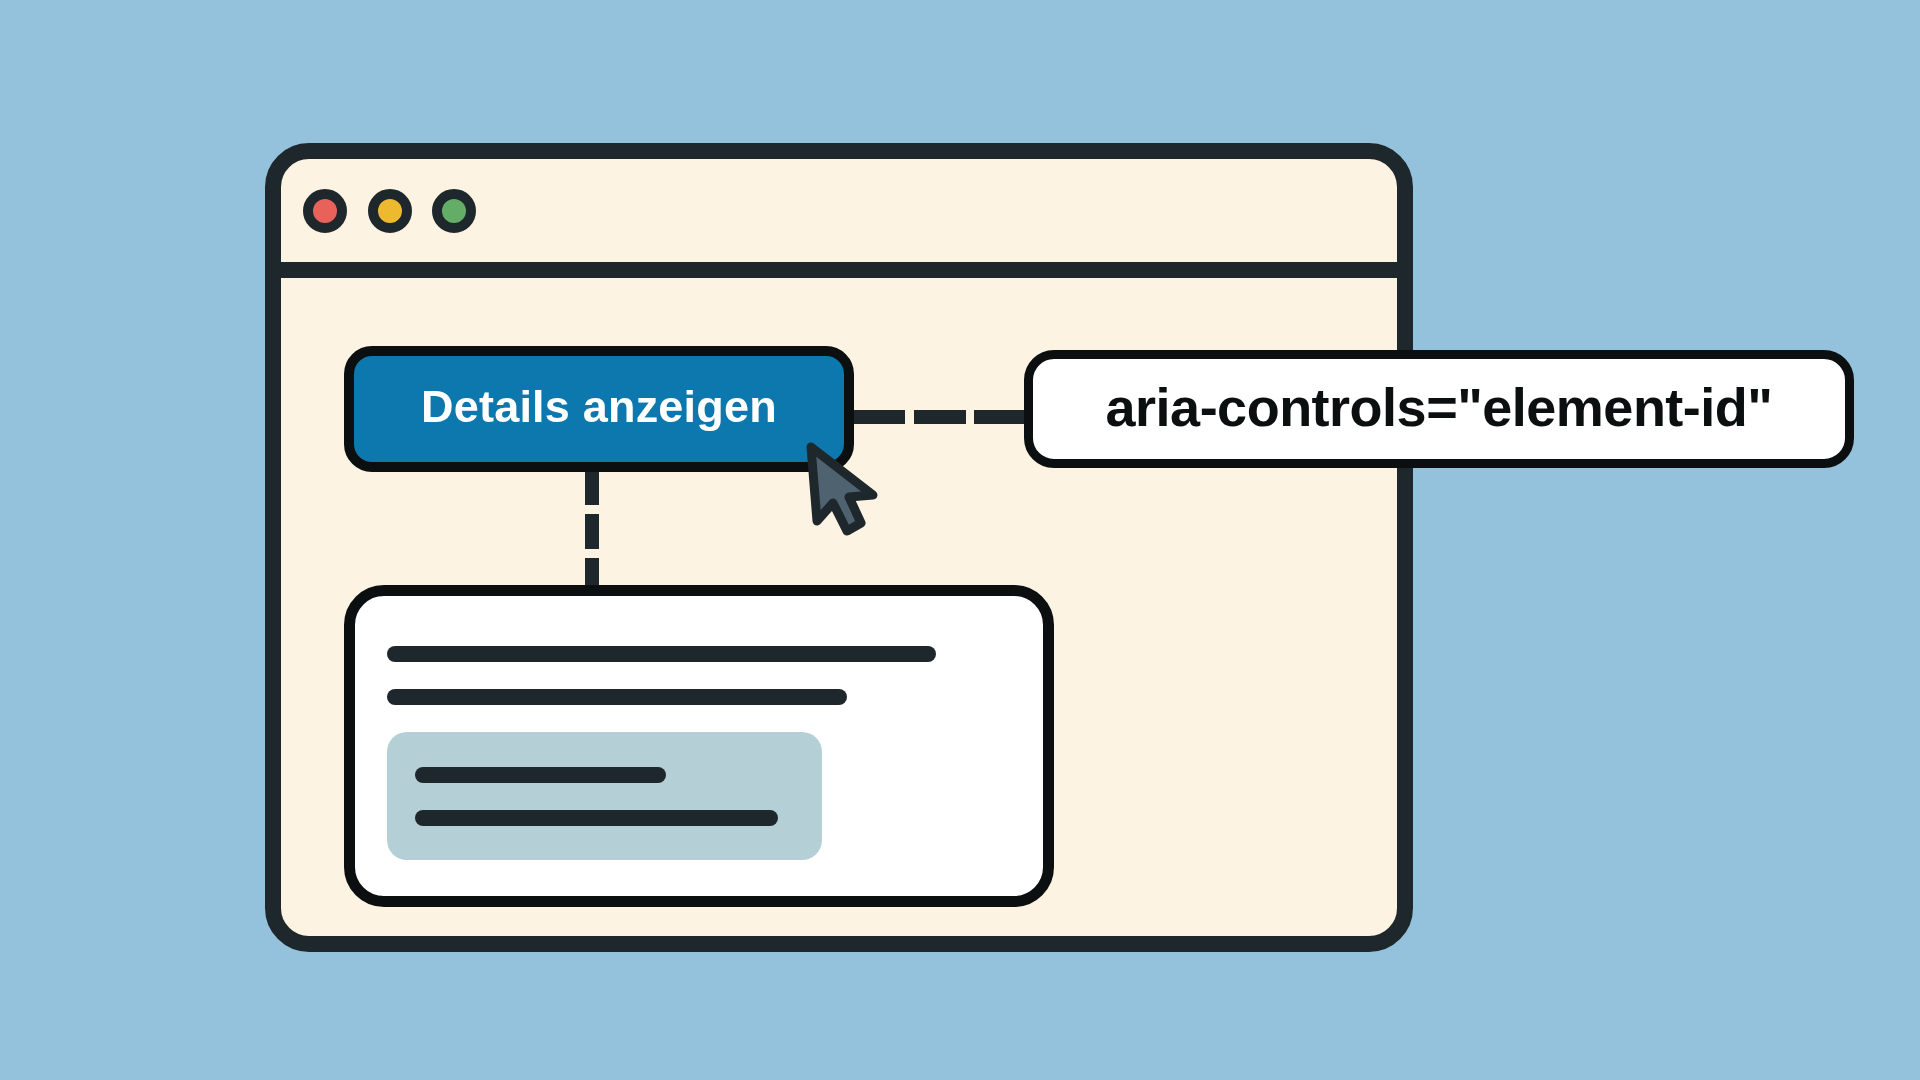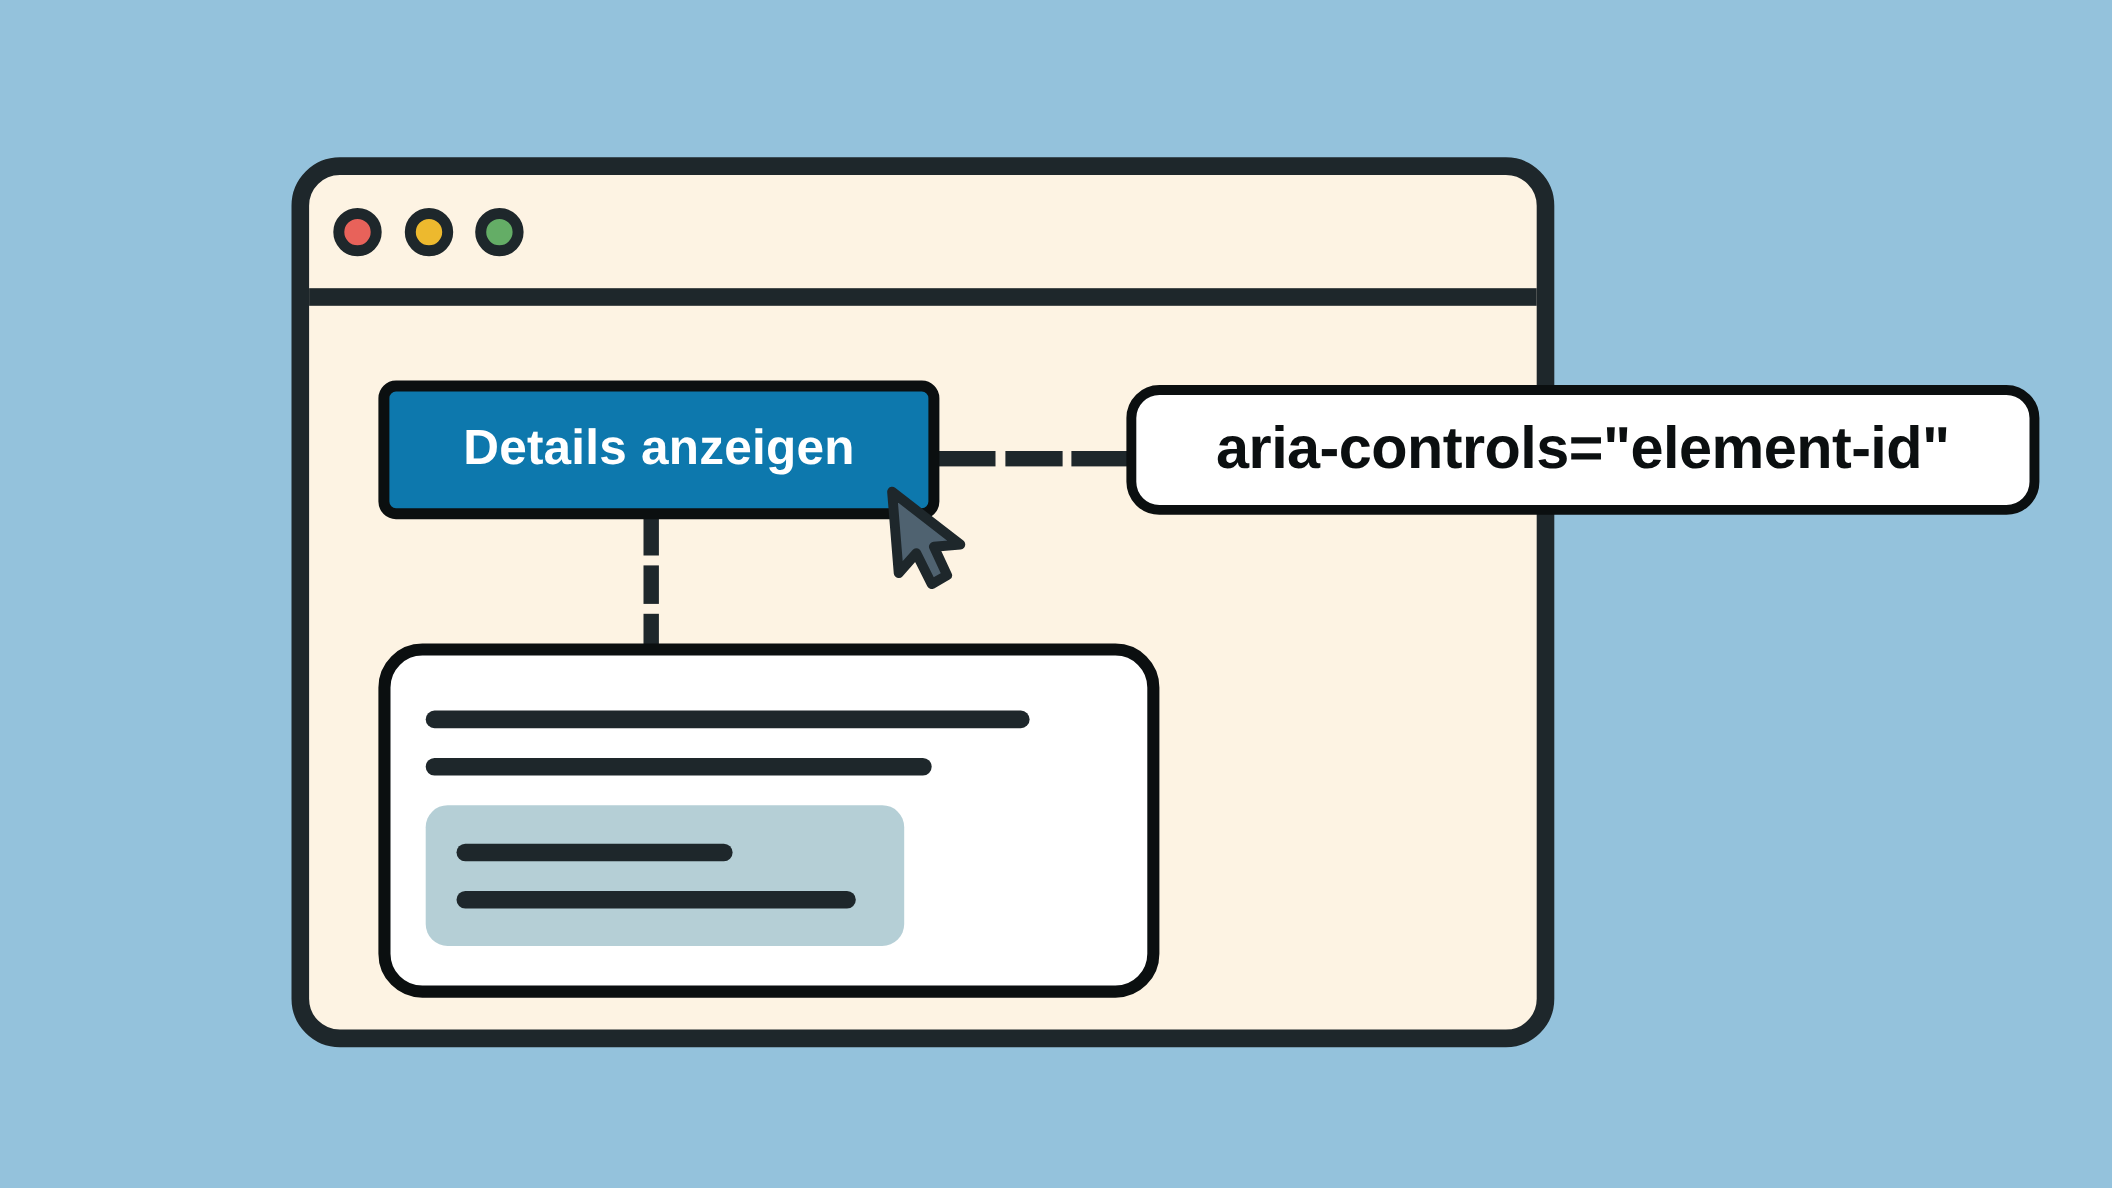--- a/index.html
+++ b/index.html
@@ -35,21 +35,21 @@
       border: 10px solid #1e272b;
       top: 189px;
     }
 
     
     .details-button {
       left: 344px; top: 346px;
       width: 510px; height: 126px;
       background: #0d78ad;
       border: 10px solid #0b0f10;
-      border-radius: 16px;
+      border-radius: 28px;
       display: flex; align-items: center; justify-content: center;
       color: #ffffff;
       font-weight: bold;
       font-size: 45px;
       letter-spacing: 0.2px;
       cursor: pointer;
       padding-bottom: 4px;
     }
 
     

